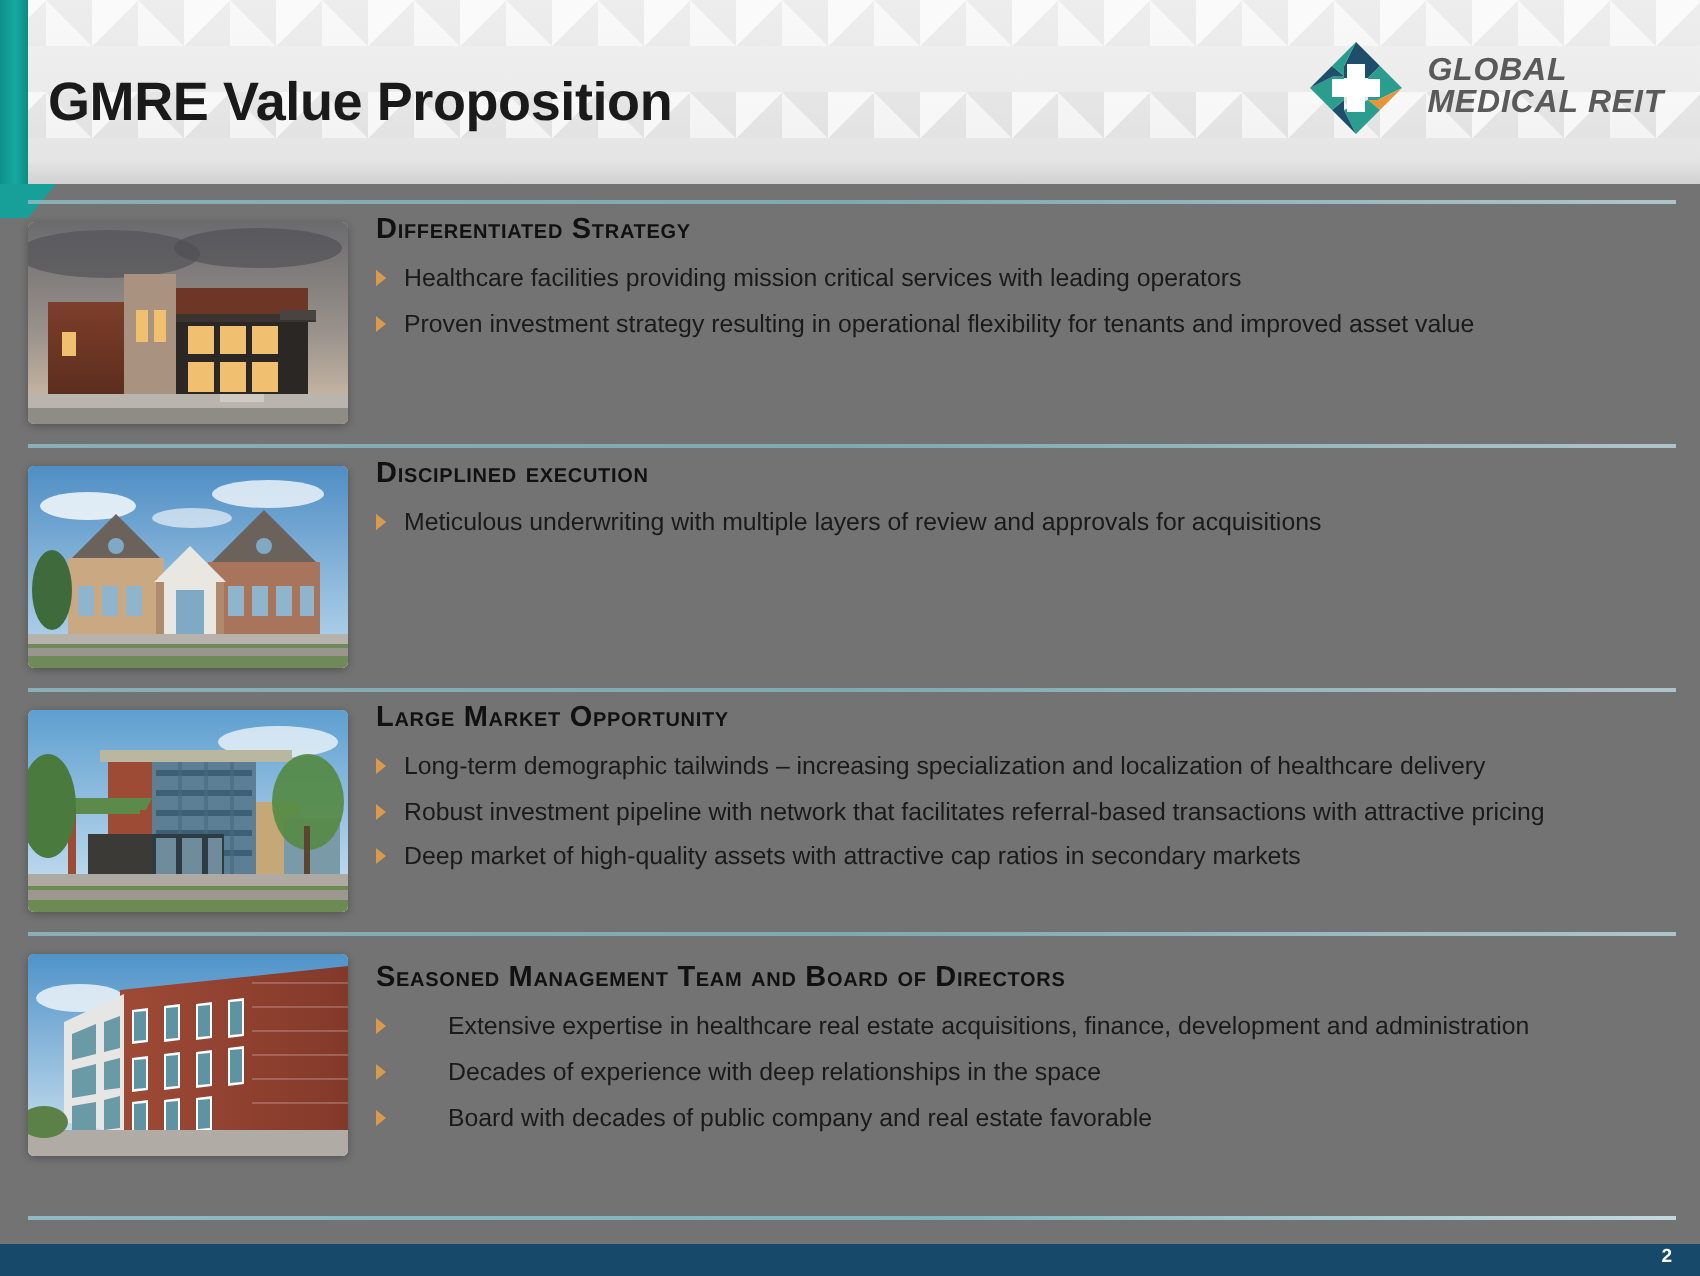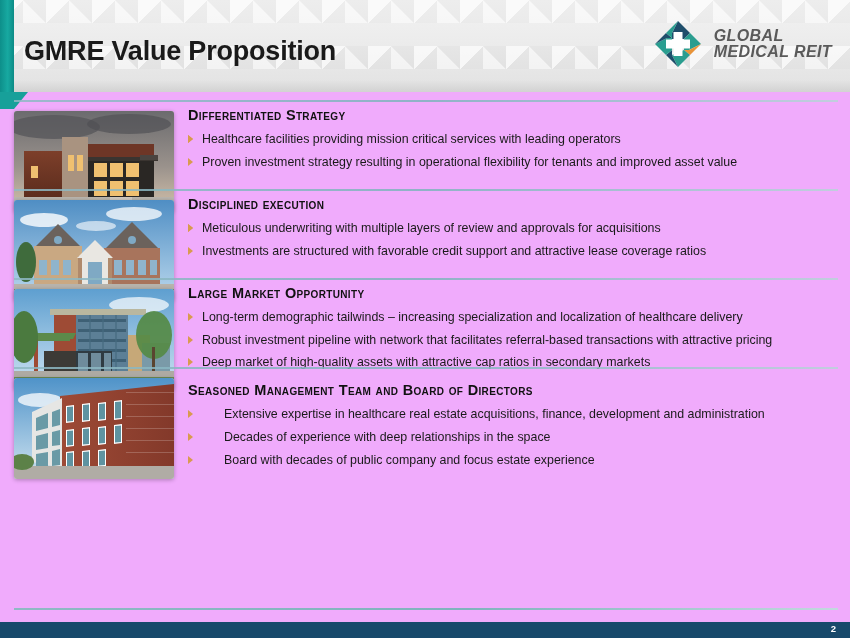--- a/index.html
+++ b/index.html
@@ -1,21 +1,21 @@
 <!DOCTYPE html>
 <html><head>
 <meta charset="utf-8">
 <style>
   html,body{margin:0;padding:0;background:#ffffff;}
   body{
     width:850px;height:638px;overflow:hidden;
     font-family:"Liberation Sans", sans-serif;
     -webkit-font-smoothing:antialiased;
   }
-  .slide{position:relative;width:850px;height:638px;background:#f0abfc;overflow:hidden;}
+  .slide{position:relative;width:850px;height:638px;background:#737373;overflow:hidden;}
 
   
   .header{
     position:absolute;left:0;top:0;width:850px;height:92px;
     background:linear-gradient(180deg,#f2f2f2 0%,#ececec 45%,#e2e2e2 100%);
     overflow:hidden;
   }
   .header-pattern{
     position:absolute;left:0;top:0;width:850px;height:92px;
     background-image:
@@ -48,21 +48,21 @@
   }
 
   
   .logo{position:absolute;right:18px;top:18px;height:52px;display:flex;align-items:center;gap:11px;font-style:italic;}
   .logo-mark{position:relative;width:50px;height:50px;}
   .logo-text{display:flex;flex-direction:column;line-height:1.02;}
   .logo-text span{font-size:16px;font-weight:bold;color:#5a5a5a;letter-spacing:.4px;}
 
   
   .content{position:absolute;left:0;top:100px;width:850px;}
-  .section{position:relative;height:89px;}
+  .section{position:relative;height:122px;}
   .section .rule{
     position:absolute;left:14px;right:12px;top:0;height:2px;
     background:linear-gradient(90deg,#8fb9c4 0%,#7fb3bd 50%,#b9d3d9 100%);
     opacity:.85;
   }
   .photo{
     position:absolute;left:14px;top:11px;width:160px;height:101px;
     border-radius:3px;overflow:hidden;
     box-shadow:0 1px 4px rgba(0,0,0,.28);
     background:#cfcfcf;
@@ -226,21 +226,20 @@
           <rect x="0" y="84" width="160" height="7" fill="#b7b3ac"></rect>
           <rect x="0" y="89" width="160" height="12" fill="#6f8a58"></rect>
           <rect x="0" y="91" width="160" height="4" fill="#9a968f"></rect>
         </svg>
       </div>
       <div class="body">
         <div class="sec-title">Disciplined execution</div>
         <ul class="bullets">
           <li><span class="tri"></span></li>
           <li><span class="tri"></span><span>Meticulous underwriting with multiple layers of review and approvals for acquisitions</span></li>
-          <li><span class="tri"></span><span>Investments are structured with favorable credit support and attractive lease coverage ratios</span></li>
         </ul>
       </div>
     </div>
 
     <div class="section s3">
       <div class="rule"></div>
       <div class="photo">
         <svg viewBox="0 0 160 101" preserveAspectRatio="none">
           <defs>
             <linearGradient id="sky3" x1="0" y1="0" x2="0" y2="1">
@@ -357,21 +356,21 @@
           </g>
           <rect x="0" y="88" width="160" height="13" fill="#b0aca5"></rect>
           <ellipse cx="8" cy="84" rx="12" ry="8" fill="#5c8148"></ellipse>
         </svg>
       </div>
       <div class="body">
         <div class="sec-title">Seasoned Management Team and Board of Directors</div>
         <ul class="bullets">
           <li><span class="tri"></span><span>Extensive expertise in healthcare real estate acquisitions, finance, development and administration</span></li>
           <li><span class="tri"></span><span>Decades of experience with deep relationships in the space</span></li>
-          <li><span class="tri"></span><span>Board with decades of public company and focus estate experience</span></li>
+          <li><span class="tri"></span><span>Board with decades of public company and real estate favorable</span></li>
         </ul>
       </div>
     </div>
 
   </div>
 
   <div class="footer-rule"></div>
   <div class="footer">
     <div class="page-num">2</div>
   </div>

